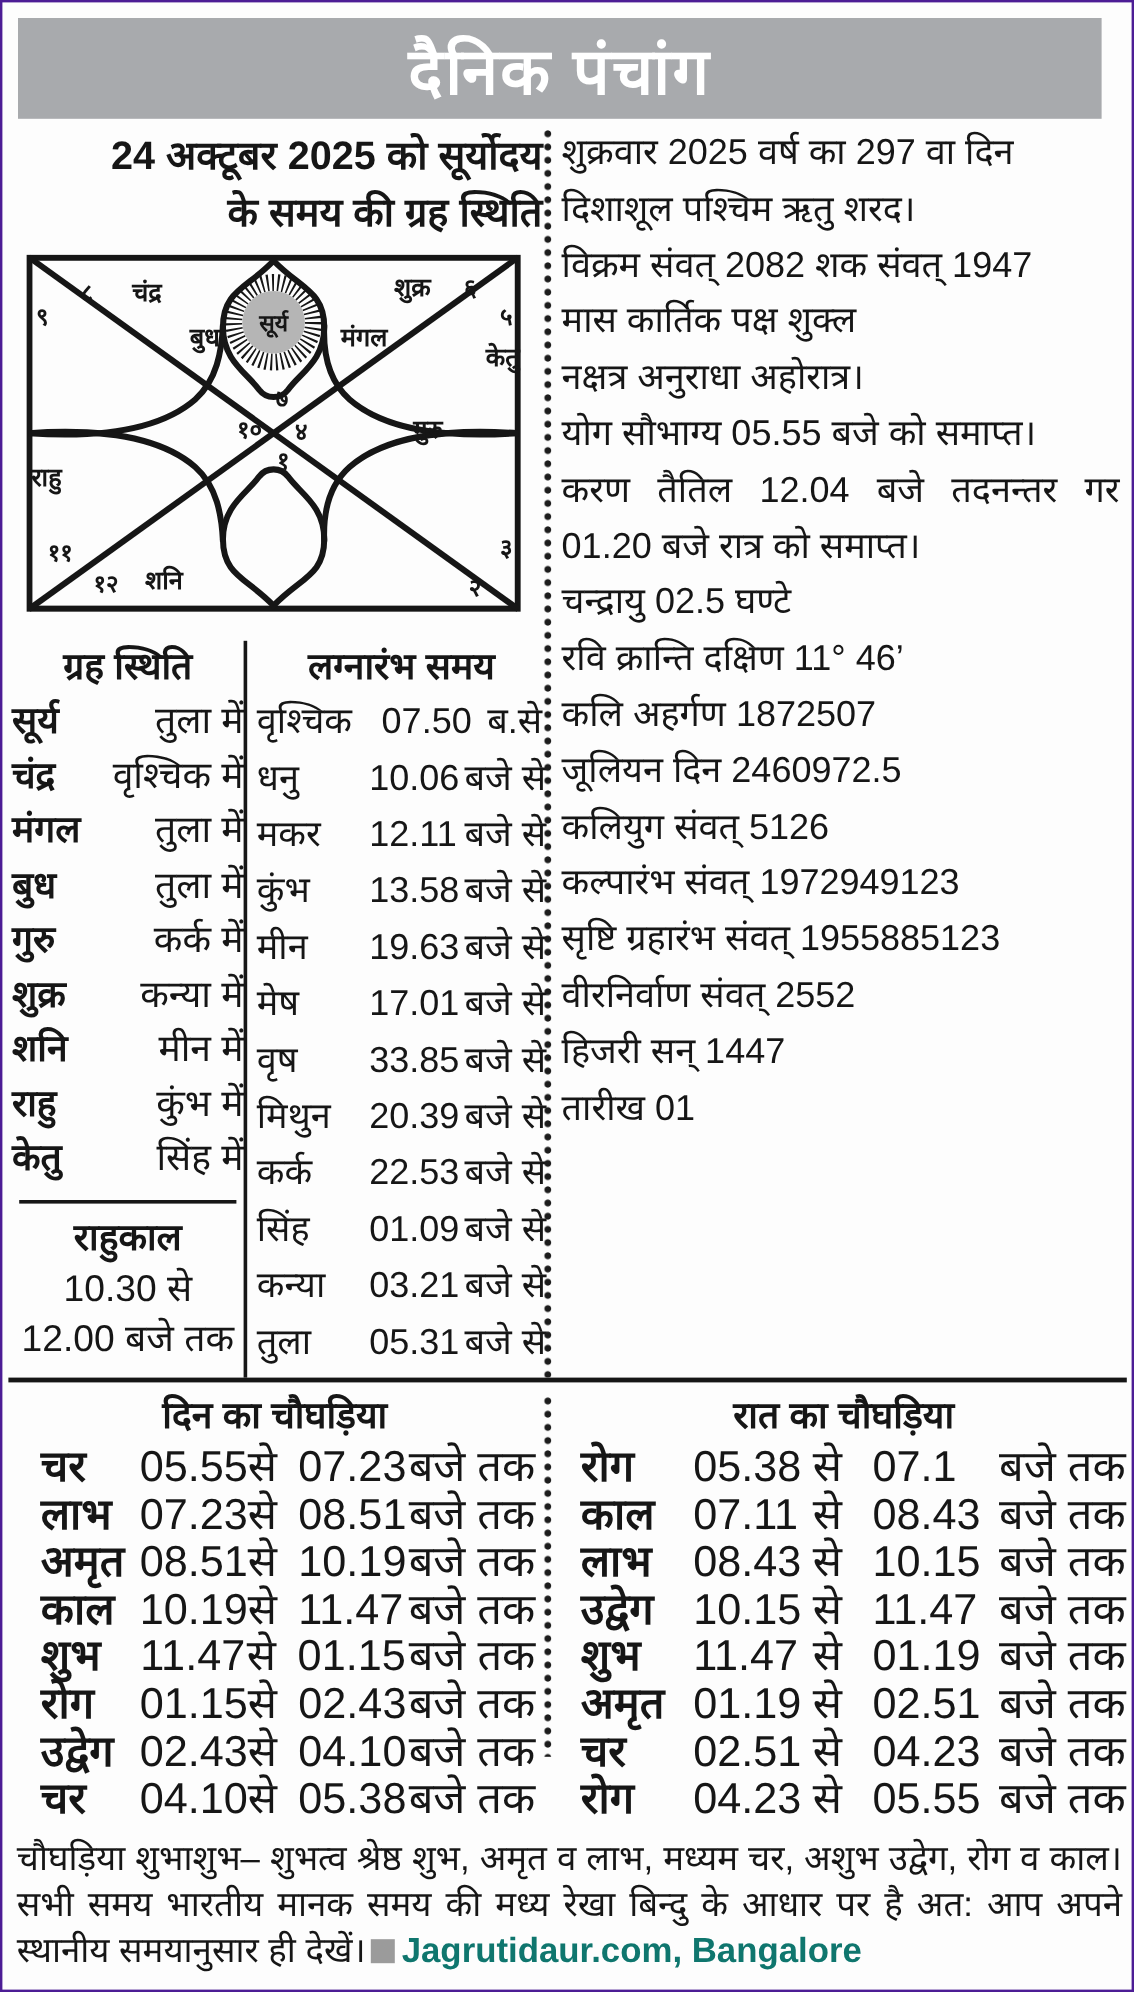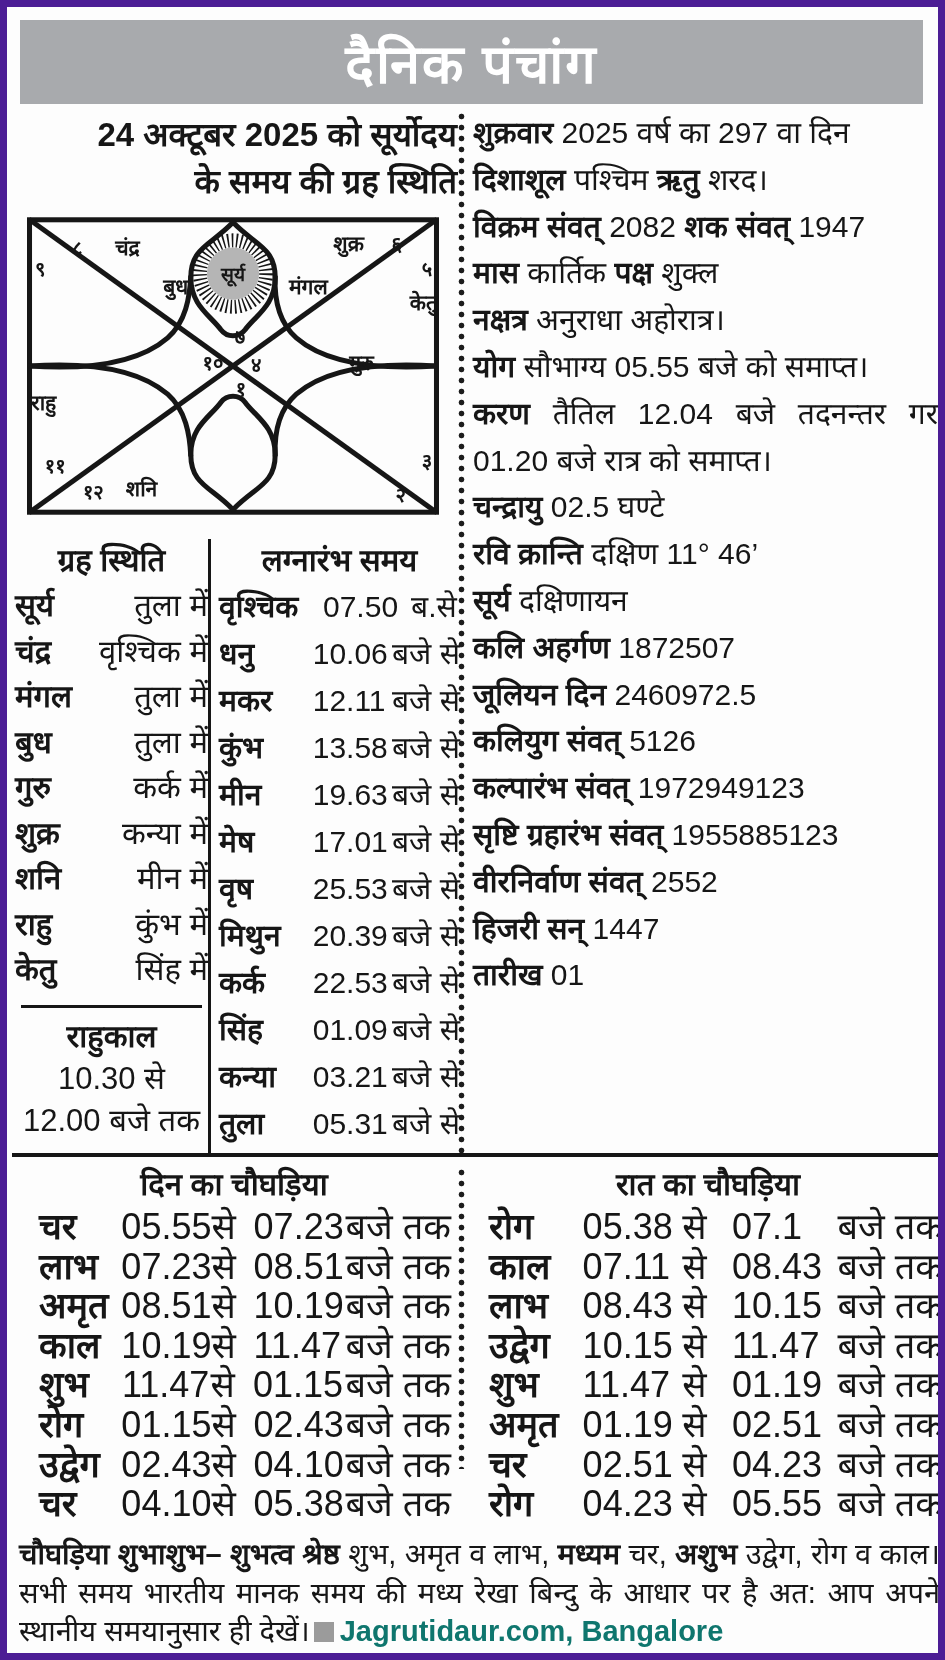--- a/index.html
+++ b/index.html
@@ -1,16 +1,16 @@
 <!DOCTYPE html>
 <html><head>
 <meta charset="utf-8">
 <style>
   html,body{margin:0;padding:0;background:#fff;}
-  .page{position:relative;width:945px;height:1660px;background:#fdfdfd;border:7px solid #4c1d95;
+  .page{position:relative;width:945px;height:1660px;background:#fdfdfd;border:2px solid #4c1d95;
         box-sizing:border-box;font-family:"Liberation Sans","DejaVu Sans",sans-serif;color:#161616;overflow:hidden;}
 
   .header-bar{position:absolute;top:13px;left:13px;width:903px;height:84px;background:#a8aaad;
               display:flex;align-items:center;justify-content:center;}
   .header-bar .title{color:#ffffff;font-size:54px;font-weight:bold;letter-spacing:2px;}
 
   .subtitle{position:absolute;top:104px;left:4px;width:446px;text-align:right;font-weight:bold;
             font-size:33px;line-height:47px;}
 
   svg.kundali{position:absolute;top:210px;left:20px;}
@@ -22,32 +22,32 @@
   .box-title{font-size:31px;font-weight:bold;text-align:center;line-height:44px;white-space:nowrap;}
   .g-row{display:flex;justify-content:space-between;font-size:31px;line-height:45.5px;}
   .g-name{font-weight:bold;}
   .rahukal-hr{height:3px;background:#161616;margin:12px 6px 8px 6px;}
   .rahukal{text-align:center;font-size:31px;line-height:42px;}
   .rk-title{font-weight:bold;}
 
   .lagna-box{position:absolute;top:532px;left:201px;width:252px;height:614px;box-sizing:border-box;
              border-left:3px solid #161616;padding-left:8px;}
   .l-row{display:flex;font-size:30px;line-height:47px;white-space:nowrap;}
-  .l-rashi{font-weight:bold;width:104px;}
+  .l-rashi{font-weight:normal;width:104px;}
   .l-time{width:88px;}
 
   .col-dotted{position:absolute;width:7px;
       background-image:radial-gradient(circle at 3.5px 5.5px,#1c1c1c 2.5px,rgba(0,0,0,0) 3.2px);
       background-size:7px 11px;}
   #divider-top{left:451px;top:104px;height:1042px;}
   #divider-bottom{left:451px;top:1160px;height:302px;}
 
   .right-col{position:absolute;top:103px;left:466px;width:465px;font-size:30px;line-height:46.8px;
              text-align:justify;}
-  .seg-b{font-weight:bold;}
+  .seg-b{font-weight:normal;}
 
   .main-hr{position:absolute;top:1146px;left:5px;width:932px;height:4px;background:#161616;}
 
   .ch-table{position:absolute;top:1156px;}
   #day-table{left:10px;width:434px;}
   #night-table{left:466px;width:470px;}
   .ch-row{display:flex;font-size:36px;line-height:39.6px;white-space:nowrap;}
   .ch-name{font-weight:bold;box-sizing:border-box;}
   #day-table .ch-name{width:108px;padding-left:22px;}
   #day-table .ch-from{width:92px;}
@@ -206,21 +206,21 @@
         </div>
 
         <div class="l-row">
           <span class="l-rashi">मेष</span>
           <span class="l-time">17.01</span>
           <span class="l-suffix">बजे से</span>
         </div>
 
         <div class="l-row">
           <span class="l-rashi">वृष</span>
-          <span class="l-time">25.53</span>
+          <span class="l-time">33.85</span>
           <span class="l-suffix">बजे से</span>
         </div>
 
         <div class="l-row">
           <span class="l-rashi">मिथुन</span>
           <span class="l-time">20.39</span>
           <span class="l-suffix">बजे से</span>
         </div>
 
         <div class="l-row">
@@ -254,21 +254,20 @@
   <div class="right-col">
       <div class="rich-line"><span class="seg-b">शुक्रवार</span><span class="seg-r"> 2025 वर्ष का 297 वा दिन</span></div>
       <div class="rich-line"><span class="seg-b">दिशाशूल</span><span class="seg-r"> पश्चिम </span><span class="seg-b">ऋतु</span><span class="seg-r"> शरद।</span></div>
       <div class="rich-line"><span class="seg-b">विक्रम संवत्</span><span class="seg-r"> 2082 </span><span class="seg-b">शक संवत्</span><span class="seg-r"> 1947</span></div>
       <div class="rich-line"><span class="seg-b">मास</span><span class="seg-r"> कार्तिक </span><span class="seg-b">पक्ष</span><span class="seg-r"> शुक्ल</span></div>
       <div class="rich-line"><span class="seg-b">नक्षत्र</span><span class="seg-r"> अनुराधा अहोरात्र।</span></div>
       <div class="rich-line"><span class="seg-b">योग</span><span class="seg-r"> सौभाग्य 05.55 बजे को समाप्त।</span></div>
       <div class="rich-line"><span class="seg-b">करण</span><span class="seg-r"> तैतिल 12.04 बजे तदनन्तर गर 01.20 बजे रात्र को समाप्त।</span></div>
       <div class="rich-line"><span class="seg-b">चन्द्रायु</span><span class="seg-r"> 02.5 घण्टे</span></div>
       <div class="rich-line"><span class="seg-b">रवि क्रान्ति</span><span class="seg-r"> दक्षिण 11° 46’</span></div>
-      <div class="rich-line"><span class="seg-b">सूर्य</span><span class="seg-r"> दक्षिणायन</span></div>
       <div class="rich-line"><span class="seg-b">कलि अहर्गण</span><span class="seg-r"> 1872507</span></div>
       <div class="rich-line"><span class="seg-b">जूलियन दिन</span><span class="seg-r"> 2460972.5</span></div>
       <div class="rich-line"><span class="seg-b">कलियुग संवत्</span><span class="seg-r"> 5126</span></div>
       <div class="rich-line"><span class="seg-b">कल्पारंभ संवत्</span><span class="seg-r"> 1972949123</span></div>
       <div class="rich-line"><span class="seg-b">सृष्टि ग्रहारंभ संवत्</span><span class="seg-r"> 1955885123</span></div>
       <div class="rich-line"><span class="seg-b">वीरनिर्वाण संवत्</span><span class="seg-r"> 2552</span></div>
       <div class="rich-line"><span class="seg-b">हिजरी सन्</span><span class="seg-r"> 1447</span></div>
       <div class="rich-line"><span class="seg-b">तारीख</span><span class="seg-r"> 01</span></div>
     </div>
 

